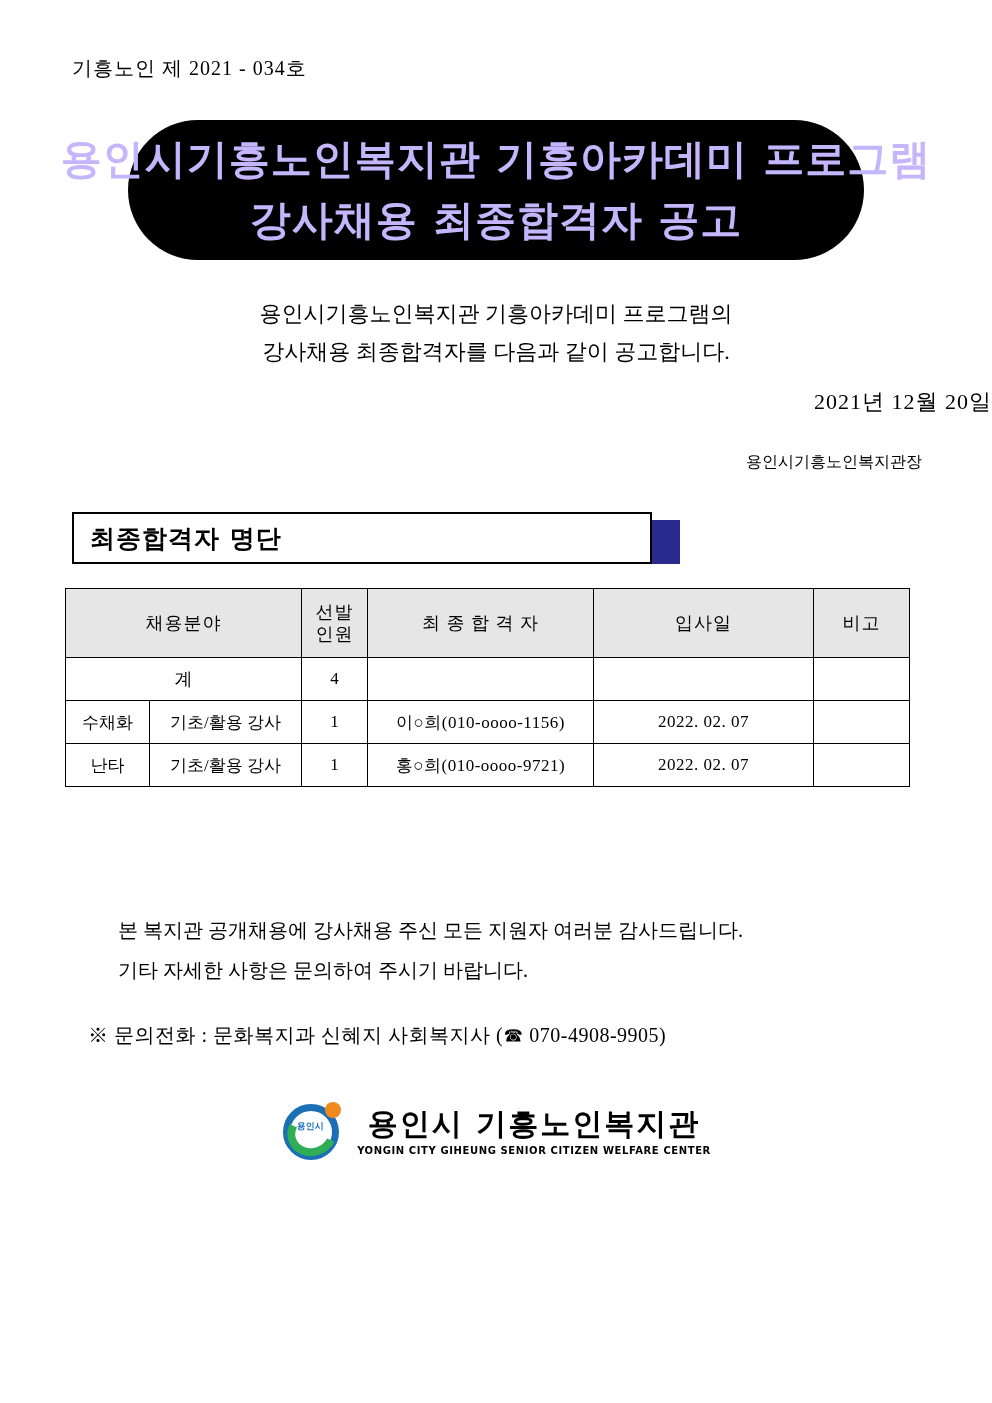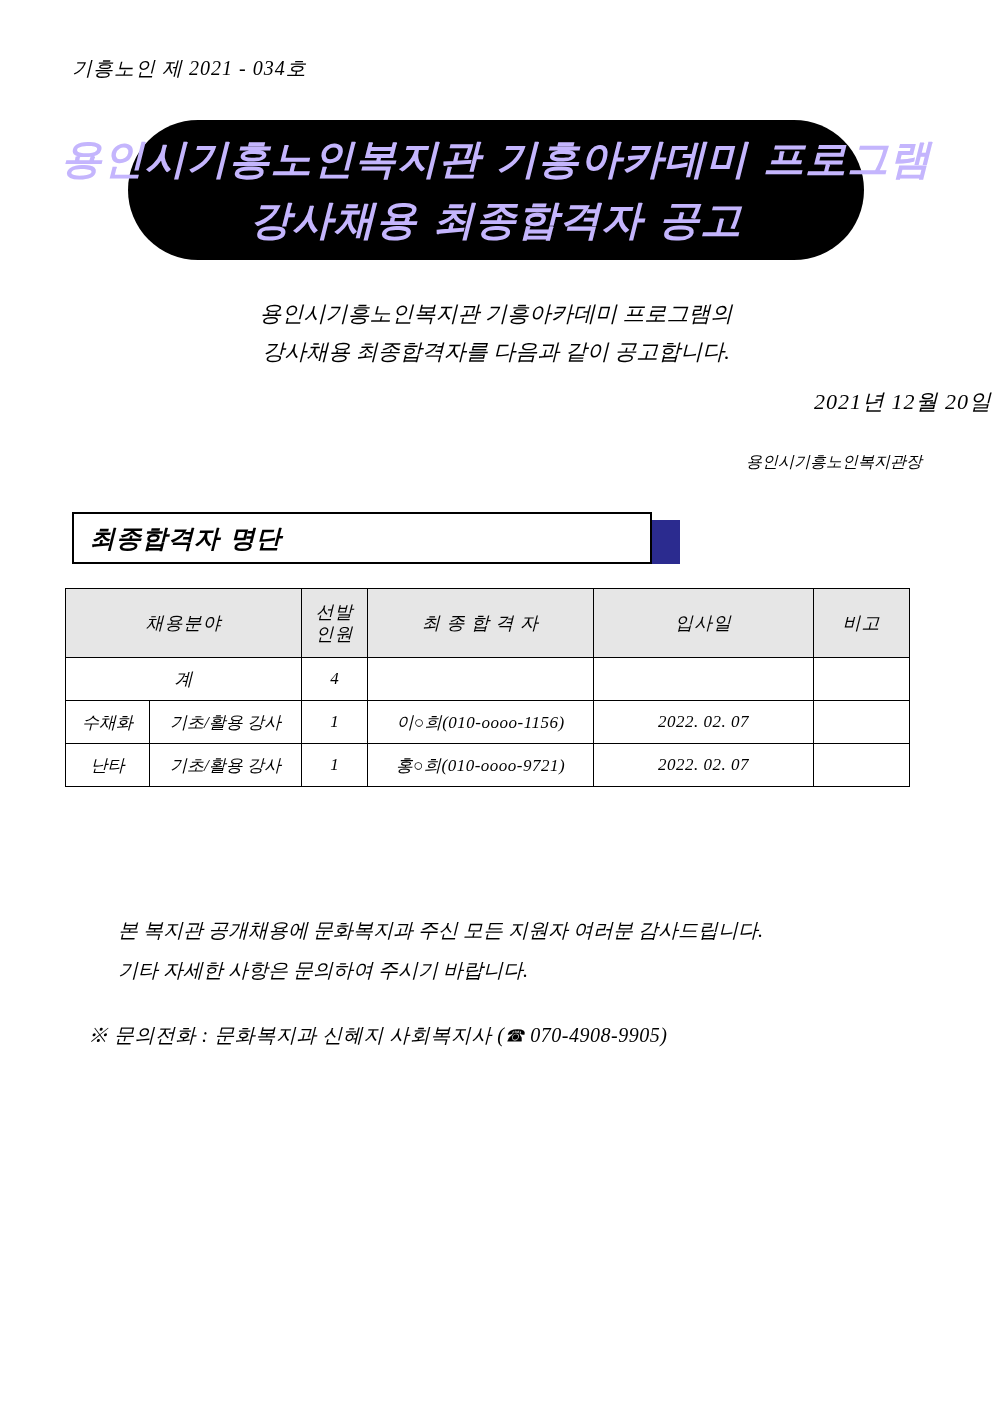--- a/index.html
+++ b/index.html
@@ -14,21 +14,20 @@
     color: #000000;
     position: relative;
     overflow: hidden;
   }
   .page {
     position: relative;
     width: 992px;
     height: 1403px;
     box-sizing: border-box;
     padding: 0;
-    font-style: italic;
   }
 
   
   .doc-number {
     position: absolute;
     top: 55px;
     left: 72px;
     font-size: 20px;
     letter-spacing: 1px;
     font-family: "Liberation Serif", serif;
@@ -330,20 +329,32 @@
         <td>기초/활용 강사</td>
         <td>1</td>
         <td class="name-cell">홍○희(010-oooo-9721)</td>
         <td class="date-cell">2022. 02. 07</td>
         <td></td>
       </tr>
     </tbody>
   </table>
 
   <div class="notes">
-    <div>본 복지관 공개채용에 문화복지과 주신 모든 지원자 여러분 감사드립니다.</div>
+    <div>본 복지관 공개채용에 강사채용 주신 모든 지원자 여러분 감사드립니다.</div>
     <div>기타 자세한 사항은 문의하여 주시기 바랍니다.</div>
   </div>
 
   <div class="contact">※ 문의전화 : 문화복지과 신혜지 사회복지사 (☎ 070-4908-9905)</div>
 
+  <div class="logo-block">
+    <div class="logo-mark">
+      <div class="ring"></div>
+      <div class="swoosh"></div>
+      <div class="dot"></div>
+      <div class="kr">용인시</div>
+    </div>
+    <div class="logo-text">
+      <div class="ko">용인시 기흥노인복지관</div>
+      <div class="en">YONGIN CITY GIHEUNG SENIOR CITIZEN WELFARE CENTER</div>
+    </div>
+  </div>
 
 </div>
 
 </body></html>

